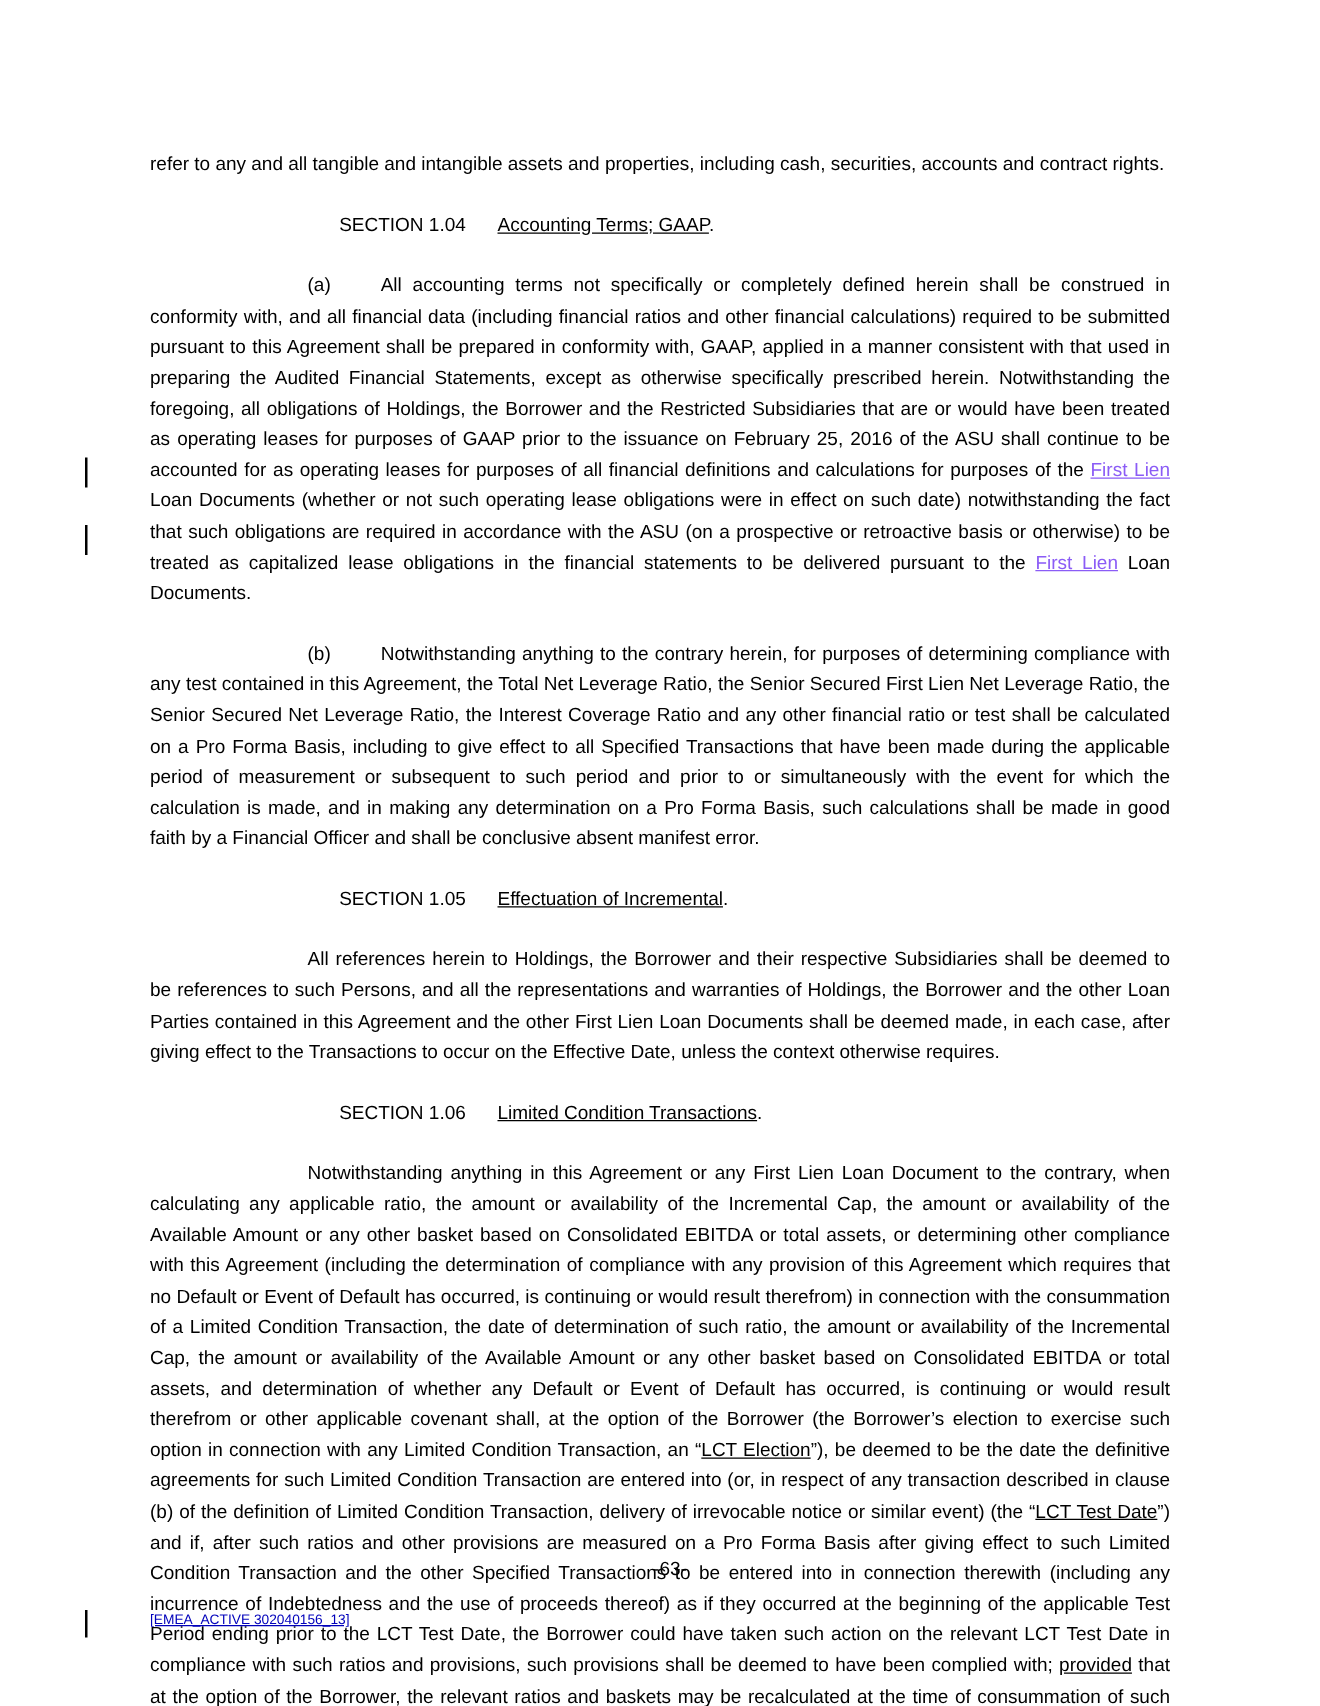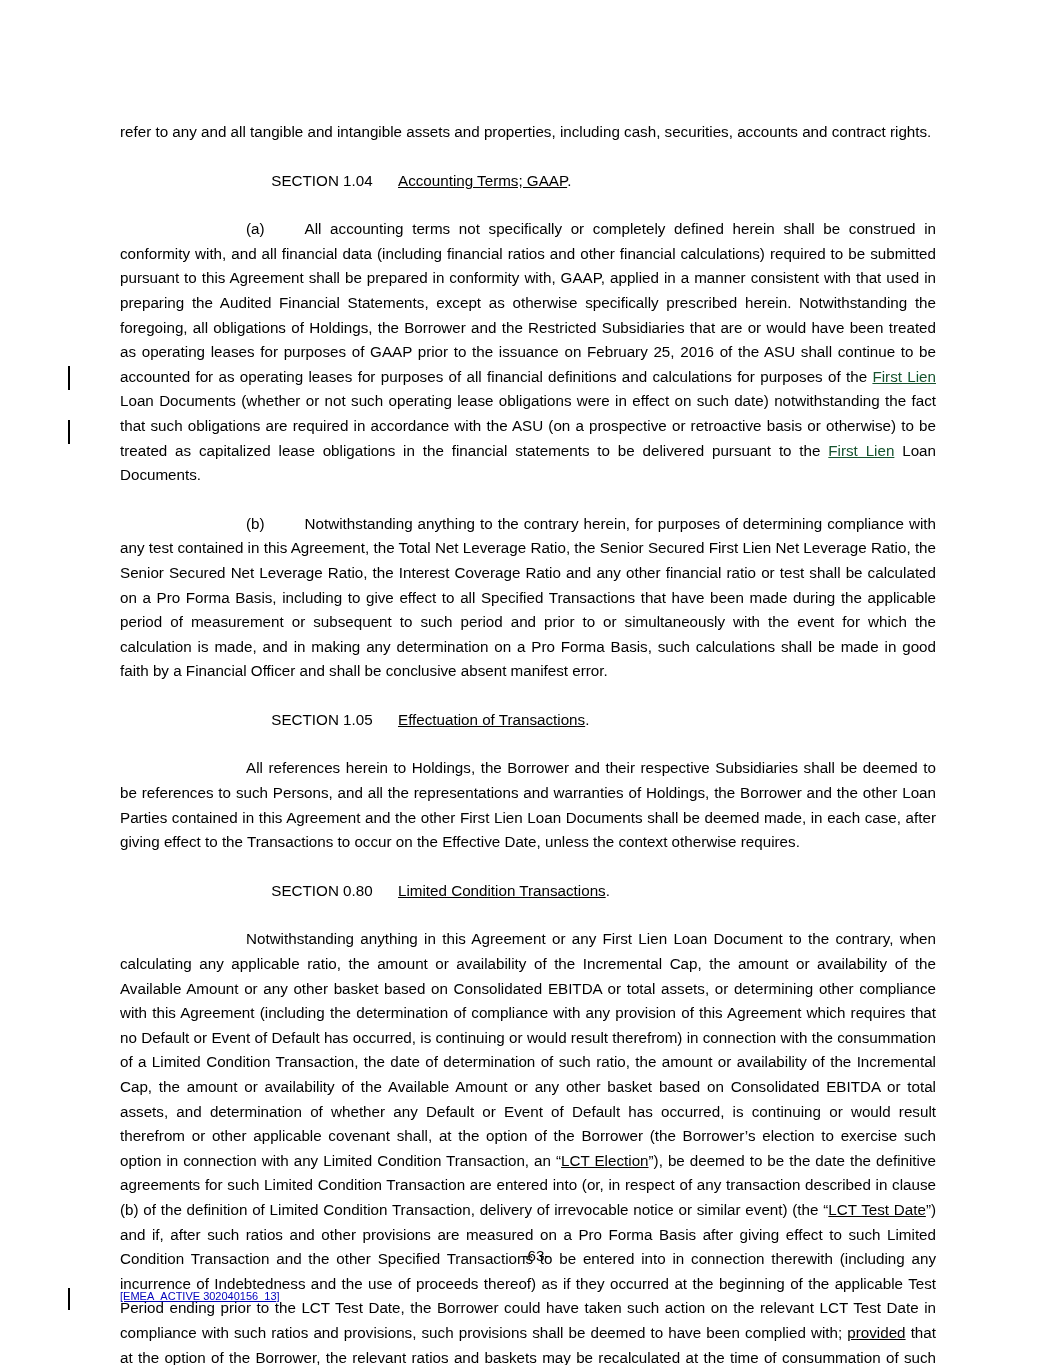--- a/index.html
+++ b/index.html
@@ -49,21 +49,21 @@
     width: 126px;
   }
   .section-num {
     display: inline-block;
     width: 152px;
     text-align: center;
   }
   .u { text-decoration: underline; }
   .link-u {
     text-decoration: underline;
-    color: #14532d;
+    color: #8b5cf6;
   }
   .change-bar {
     position: absolute;
     left: 68px;
     width: 2px;
     background: #000000;
   }
   .footer-page {
     position: absolute;
     left: 16px;
@@ -110,29 +110,29 @@
     <div class="gap-md"></div>
 
     <p class="body-para"><span class="indent"></span><span>(a)</span><span class="indent" style="width:40px;"></span><span>All accounting terms not specifically or completely defined herein shall be construed in conformity with, and all financial data (including financial ratios and other financial calculations) required to be submitted pursuant to this Agreement shall be prepared in conformity with, GAAP, applied in a manner consistent with that used in preparing the Audited Financial Statements, except as otherwise specifically prescribed herein. Notwithstanding the foregoing, all obligations of Holdings, the Borrower and the Restricted Subsidiaries that are or would have been treated as operating leases for purposes of GAAP prior to the issuance on February 25, 2016 of the ASU shall continue to be accounted for as operating leases for purposes of all financial definitions and calculations for purposes of the </span><span class="link-u">First Lien</span><span> Loan Documents (whether or not such operating lease obligations were in effect on such date) notwithstanding the fact that such obligations are required in accordance with the ASU (on a prospective or retroactive basis or otherwise) to be treated as capitalized lease obligations in the financial statements to be delivered pursuant to the </span><span class="link-u">First Lien</span><span> Loan Documents.</span></p>
 
     <div class="gap-md"></div>
 
     <p class="body-para"><span class="indent"></span><span>(b)</span><span class="indent" style="width:40px;"></span><span>Notwithstanding anything to the contrary herein, for purposes of determining compliance with any test contained in this Agreement, the Total Net Leverage Ratio, the Senior Secured First Lien Net Leverage Ratio, the Senior Secured Net Leverage Ratio, the Interest Coverage Ratio and any other financial ratio or test shall be calculated on a Pro Forma Basis, including to give effect to all Specified Transactions that have been made during the applicable period of measurement or subsequent to such period and prior to or simultaneously with the event for which the calculation is made, and in making any determination on a Pro Forma Basis, such calculations shall be made in good faith by a Financial Officer and shall be conclusive absent manifest error.</span></p>
 
     <div class="gap-md"></div>
 
-    <p class="section-line"><span class="section-label"></span><span class="section-num">SECTION 1.05</span><span class="u">Effectuation of Transactions</span><span>.</span></p>
+    <p class="section-line"><span class="section-label"></span><span class="section-num">SECTION 1.05</span><span class="u">Effectuation of Incremental</span><span>.</span></p>
 
     <div class="gap-md"></div>
 
     <p class="body-para"><span class="indent"></span><span>All references herein to Holdings, the Borrower and their respective Subsidiaries shall be deemed to be references to such Persons, and all the representations and warranties of Holdings, the Borrower and the other Loan Parties contained in this Agreement and the other First Lien Loan Documents shall be deemed made, in each case, after giving effect to the Transactions to occur on the Effective Date, unless the context otherwise requires.</span></p>
 
     <div class="gap-md"></div>
 
-    <p class="section-line"><span class="section-label"></span><span class="section-num">SECTION 0.80</span><span class="u">Limited Condition Transactions</span><span>.</span></p>
+    <p class="section-line"><span class="section-label"></span><span class="section-num">SECTION 1.06</span><span class="u">Limited Condition Transactions</span><span>.</span></p>
 
     <div class="gap-md"></div>
 
     <p class="body-para"><span class="indent"></span><span>Notwithstanding anything in this Agreement or any First Lien Loan Document to the contrary, when calculating any applicable ratio, the amount or availability of the Incremental Cap, the amount or availability of the Available Amount or any other basket based on Consolidated EBITDA or total assets, or determining other compliance with this Agreement (including the determination of compliance with any provision of this Agreement which requires that no Default or Event of Default has occurred, is continuing or would result therefrom) in connection with the consummation of a Limited Condition Transaction, the date of determination of such ratio, the amount or availability of the Incremental Cap, the amount or availability of the Available Amount or any other basket based on Consolidated EBITDA or total assets, and determination of whether any Default or Event of Default has occurred, is continuing or would result therefrom or other applicable covenant shall, at the option of the Borrower (the Borrower’s election to exercise such option in connection with any Limited Condition Transaction, an “</span><span class="u">LCT Election</span><span>”), be deemed to be the date the definitive agreements for such Limited Condition Transaction are entered into (or, in respect of any transaction described in clause (b) of the definition of Limited Condition Transaction, delivery of irrevocable notice or similar event) (the “</span><span class="u">LCT Test Date</span><span>”) and if, after such ratios and other provisions are measured on a Pro Forma Basis after giving effect to such Limited Condition Transaction and the other Specified Transactions to be entered into in connection therewith (including any incurrence of Indebtedness and the use of proceeds thereof) as if they occurred at the beginning of the applicable Test Period ending prior to the LCT Test Date, the Borrower could have taken such action on the relevant LCT Test Date in compliance with such ratios and provisions, such provisions shall be deemed to have been complied with; </span><span class="u">provided</span><span> that at the option of the Borrower, the relevant ratios and baskets may be recalculated at the time of consummation of such Limited Condition Transaction. For the avoidance of doubt, (x) if any of such ratios or baskets are exceeded (or, with respect to the Interest Coverage Ratio, not reached) as a result of fluctuations in such ratio or basket (including due to</span></p>
 
   </div>
 
   <div class="footer-page">-63-</div>
   <div class="footer-bar"></div>
   <div class="footer-tag">[EMEA_ACTIVE 302040156_13]</div>

